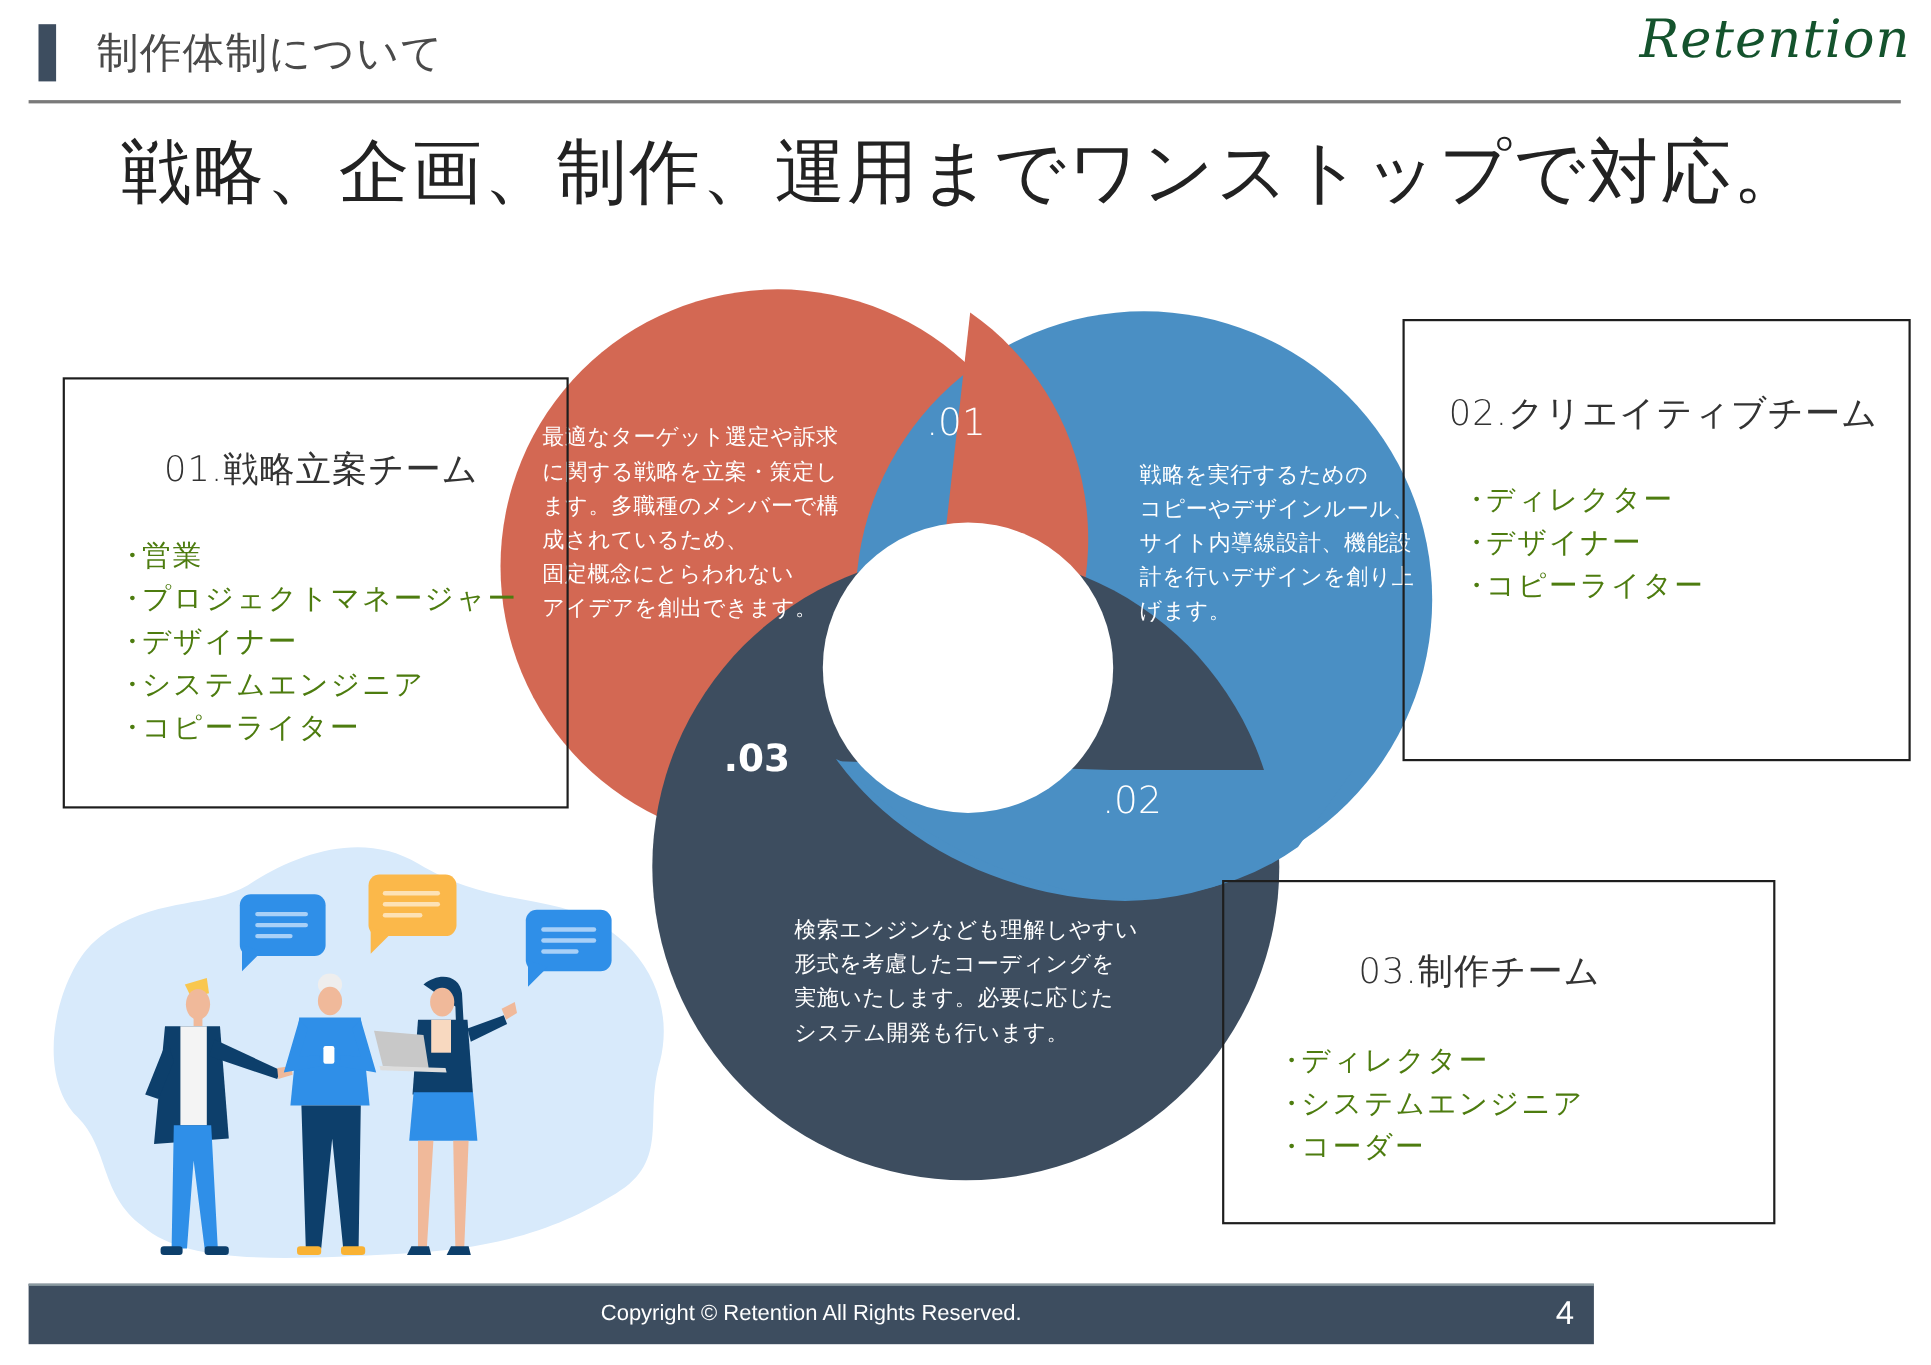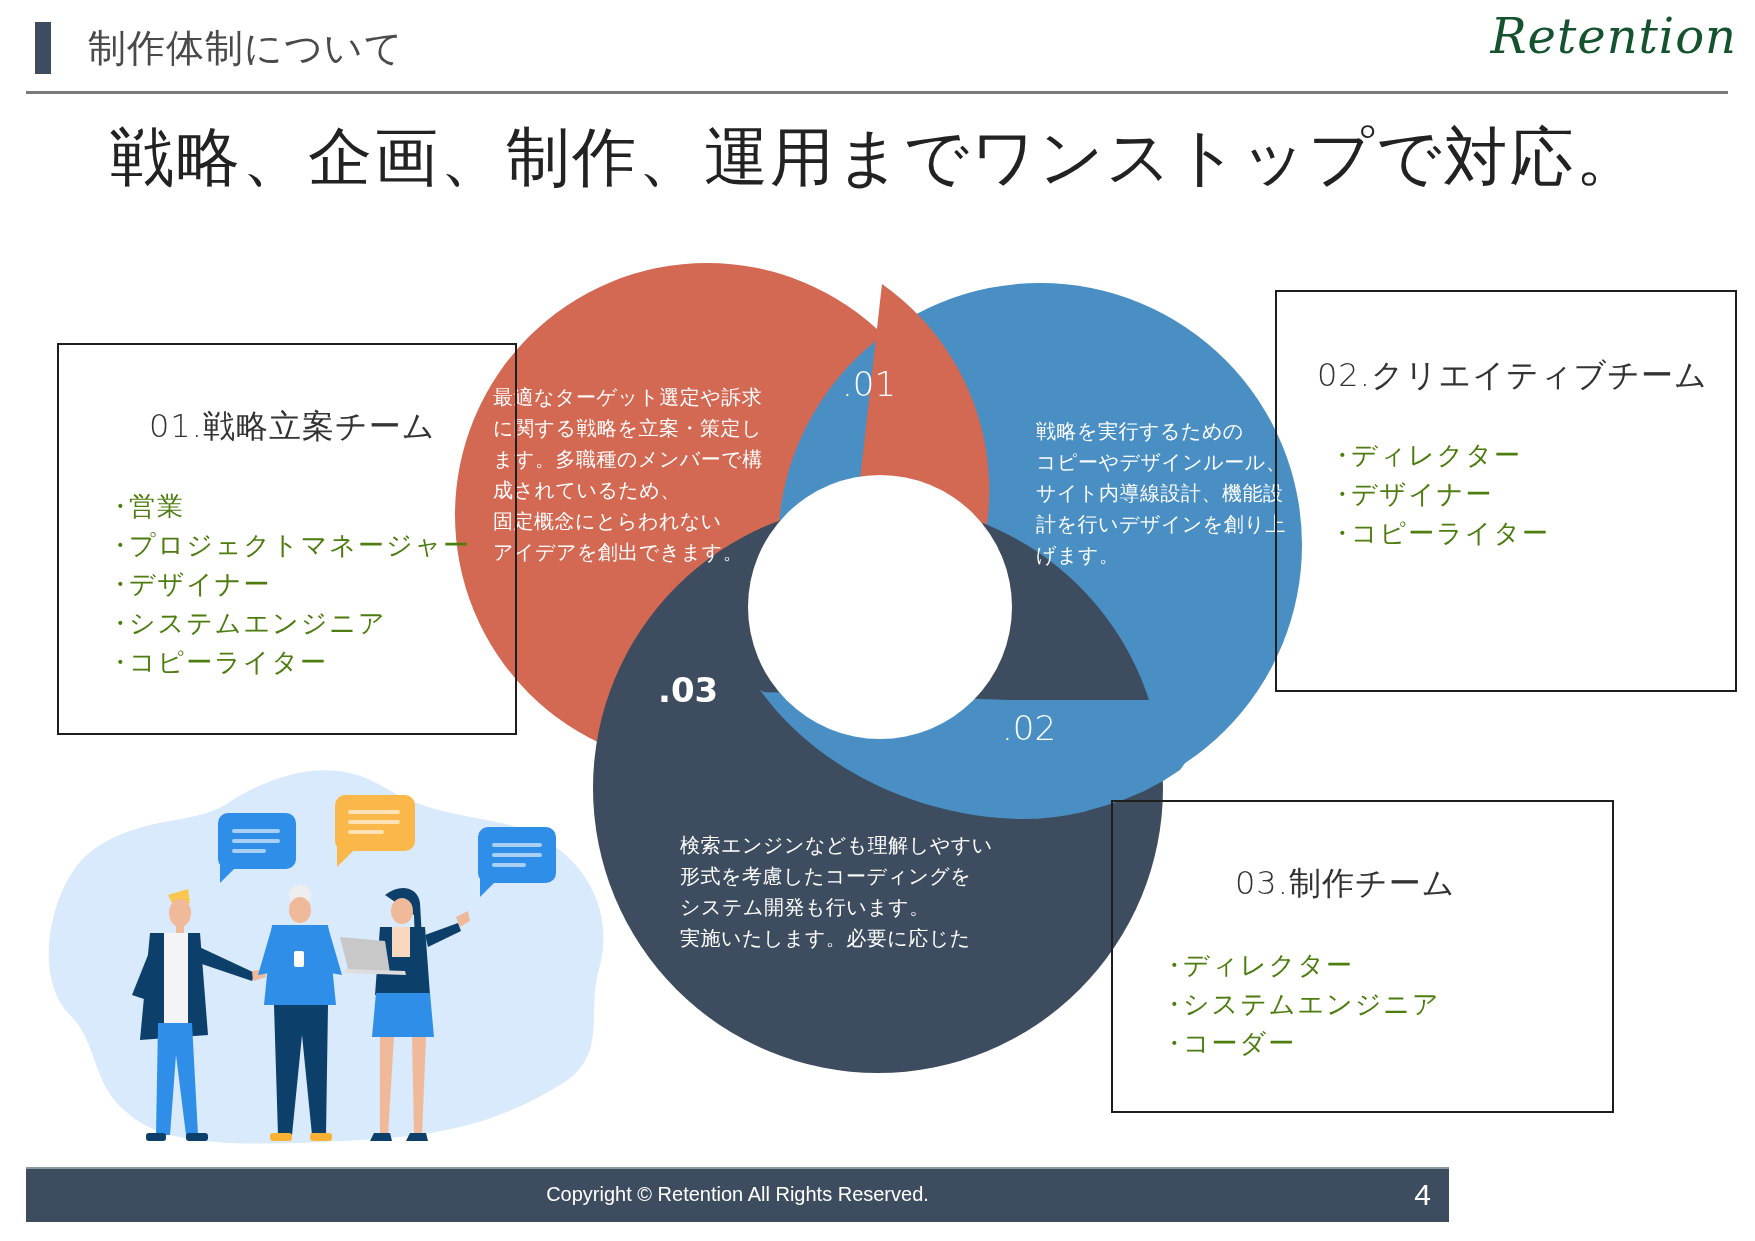--- a/index.html
+++ b/index.html
@@ -140,25 +140,25 @@
   <div>固定概念にとらわれない</div>
   <div>アイデアを創出できます。</div>
 </div>
 <div class="abs ring-text" style="left:1036px; top:416px;">
   <div>戦略を実行するための</div>
   <div>コピーやデザインルール、</div>
   <div>サイト内導線設計、機能設</div>
   <div>計を行いデザインを創り上</div>
   <div>げます。</div>
 </div>
-<div class="abs ring-text" style="left:680px; top:830px;">
+<div class="abs ring-text" style="left:722px; top:830px;">
   <div>検索エンジンなども理解しやすい</div>
   <div>形式を考慮したコーディングを</div>
+  <div>実施いたします。必要に応じた</div>
   <div>システム開発も行います。</div>
-  <div>実施いたします。必要に応じた</div>
 </div>
 
 <div class="abs team-box" style="left:57px; top:343px; width:460px; height:392px;">
   <div class="team-title" style="left:90px; top:60px;">01.戦略立案チーム</div>
   <ul class="team-list" style="left:48px; top:142px;">
     <li><span class="bullet">・</span><span>営業</span></li>
     <li><span class="bullet">・</span><span>プロジェクトマネージャー</span></li>
     <li><span class="bullet">・</span><span>デザイナー</span></li>
     <li><span class="bullet">・</span><span>システムエンジニア</span></li>
     <li><span class="bullet">・</span><span>コピーライター</span></li>

